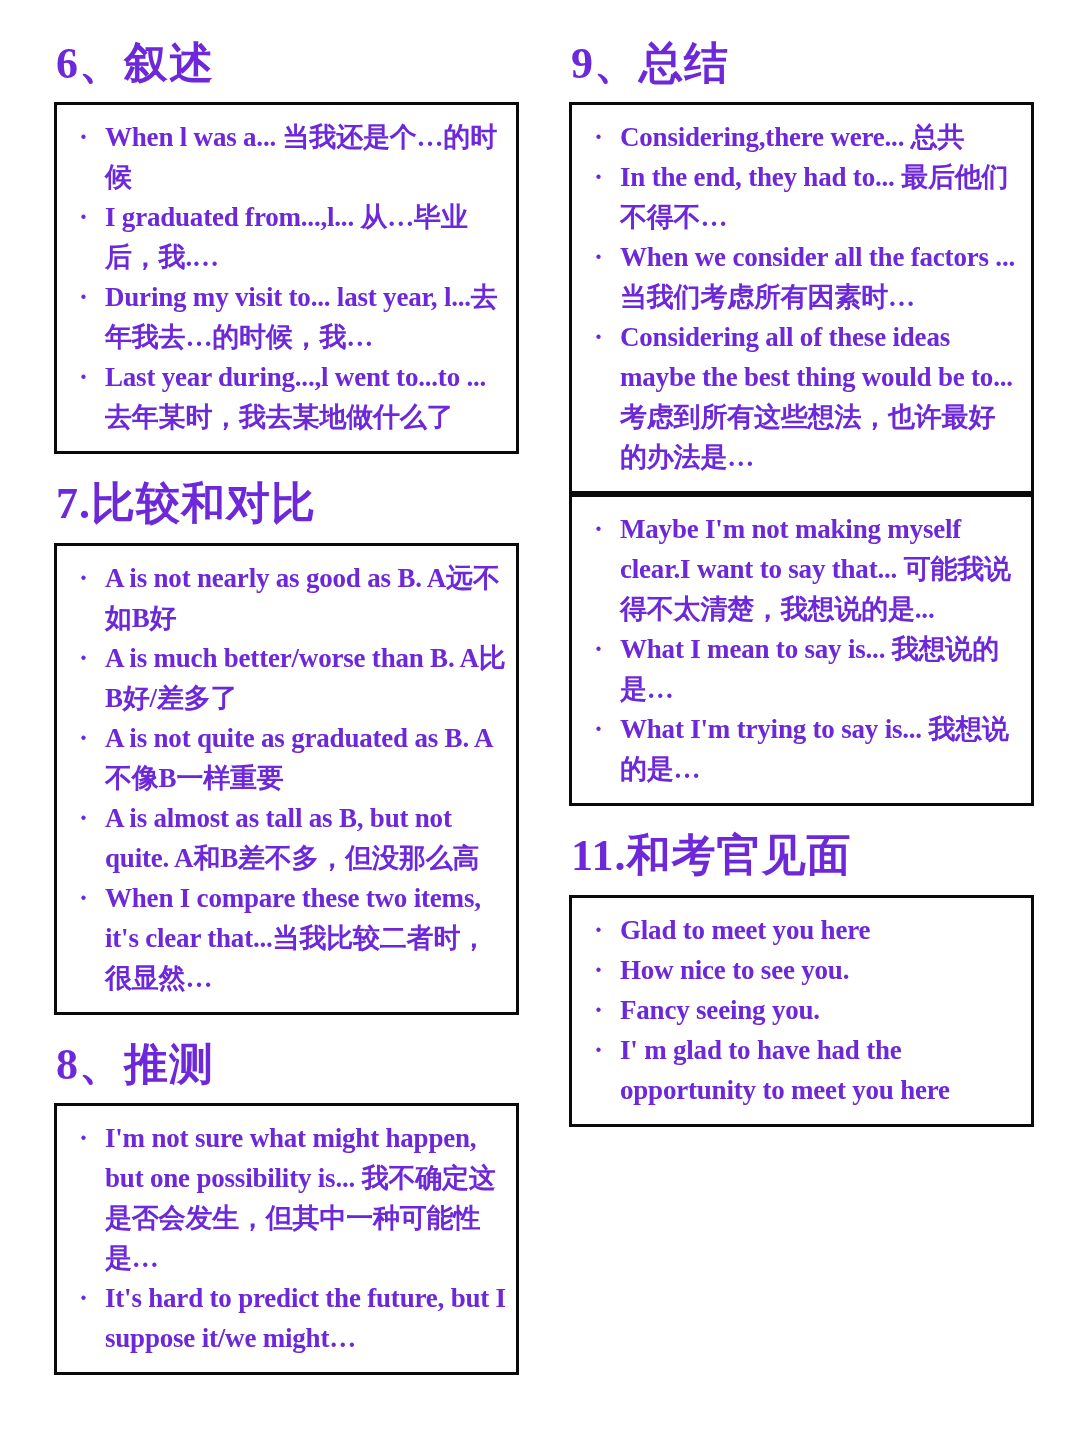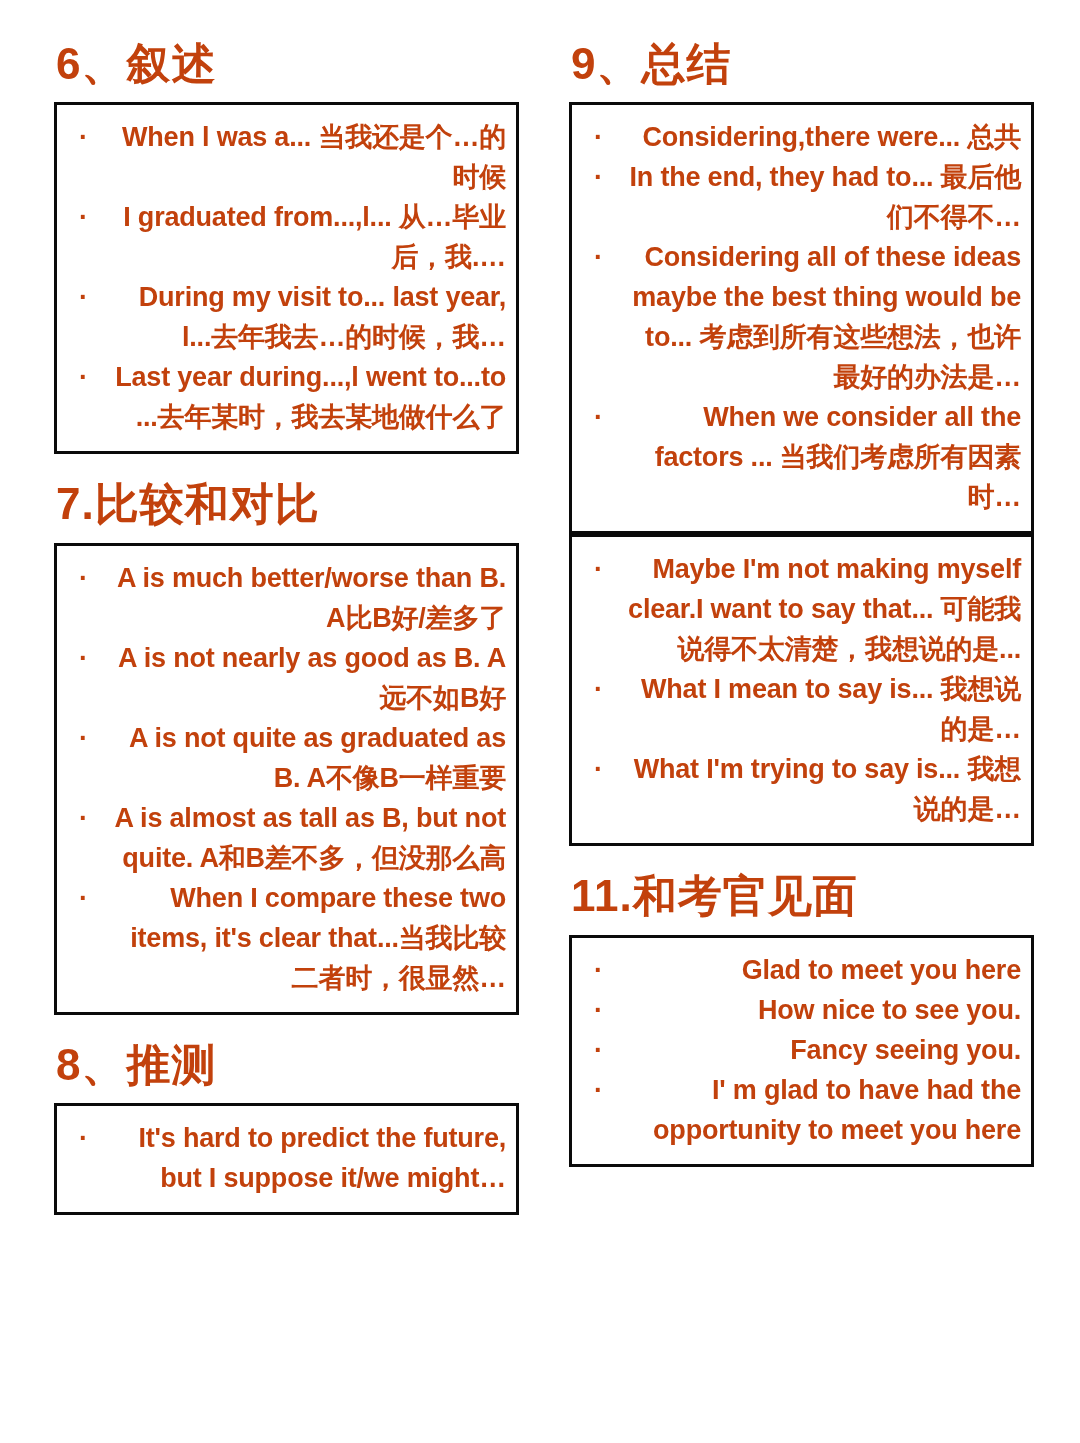--- a/index.html
+++ b/index.html
@@ -5,22 +5,22 @@
   html, body {
     margin: 0;
     padding: 0;
     background: #ffffff;
   }
   .page {
     position: relative;
     width: 1080px;
     height: 1443px;
     background: #ffffff;
-    color: #c2410c;
-    font-family: Liberation Sans, sans-serif;
+    color: #6d28d9;
+    font-family: Liberation Serif, serif;
     overflow: hidden;
     box-sizing: border-box;
     padding: 40px 46px 0 54px;
   }
   .columns {
     display: flex;
     gap: 50px;
   }
   .col {
     flex: 1 1 0;
@@ -35,21 +35,20 @@
     white-space: nowrap;
   }
   .col .section:first-child .section-title {
     margin-top: 0;
   }
   .phrase-box {
     border: 3px solid #0a0a0a;
     box-sizing: border-box;
     padding: 12px 10px 14px 12px;
     background: #ffffff;
-    text-align: right;
   }
   .phrase-list {
     list-style: none;
     margin: 0;
     padding: 0;
     font-size: 27px;
     line-height: 40px;
     font-weight: 600;
     letter-spacing: -0.2px;
     word-break: break-word;
@@ -83,50 +82,51 @@
             <li>During my visit to... last year, l...去年我去…的时候，我…</li>
             <li>Last year during...,l went to...to ...去年某时，我去某地做什么了</li>
           </ul>
         </div>
       </div>
 
       <div class="section">
         <div class="section-title">7.比较和对比</div>
         <div class="phrase-box">
           <ul class="phrase-list">
+            <li>A is not nearly as good as B. A远不如B好</li>
             <li>A is much better/worse than B. A比B好/差多了</li>
-            <li>A is not nearly as good as B. A远不如B好</li>
             <li>A is not quite as graduated as B. A不像B一样重要</li>
             <li>A is almost as tall as B, but not quite. A和B差不多，但没那么高</li>
             <li>When I compare these two items, it's clear that...当我比较二者时，很显然…</li>
           </ul>
         </div>
       </div>
 
       <div class="section">
         <div class="section-title">8、推测</div>
         <div class="phrase-box">
           <ul class="phrase-list">
+            <li>I'm not sure what might happen, but one possibility is... 我不确定这是否会发生，但其中一种可能性是…</li>
             <li>It's hard to predict the future, but I suppose it/we might…</li>
           </ul>
         </div>
       </div>
 
     </div>
 
     <div class="col">
 
       <div class="section">
         <div class="section-title">9、总结</div>
         <div class="phrase-box">
           <ul class="phrase-list">
             <li>Considering,there were... 总共</li>
             <li>In the end, they had to... 最后他们不得不…</li>
+            <li>When we consider all the factors ... 当我们考虑所有因素时…</li>
             <li>Considering all of these ideas maybe the best thing would be to... 考虑到所有这些想法，也许最好的办法是…</li>
-            <li>When we consider all the factors ... 当我们考虑所有因素时…</li>
           </ul>
         </div>
       </div>
 
       <div class="section">
         <div class="phrase-box">
           <ul class="phrase-list">
             <li>Maybe I'm not making myself clear.I want to say that... 可能我说得不太清楚，我想说的是...</li>
             <li>What I mean to say is... 我想说的是…</li>
             <li>What I'm trying to say is... 我想说的是…</li>

